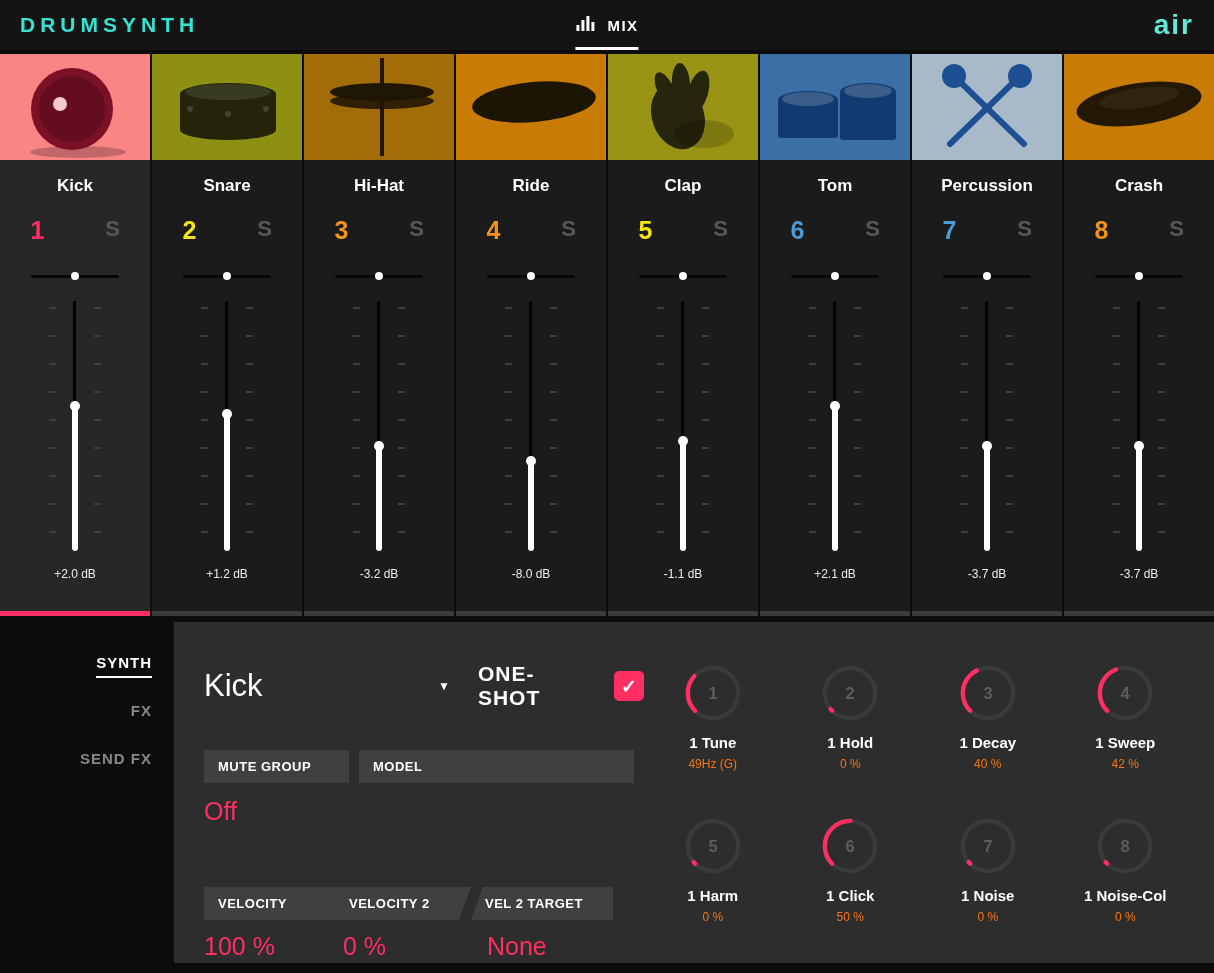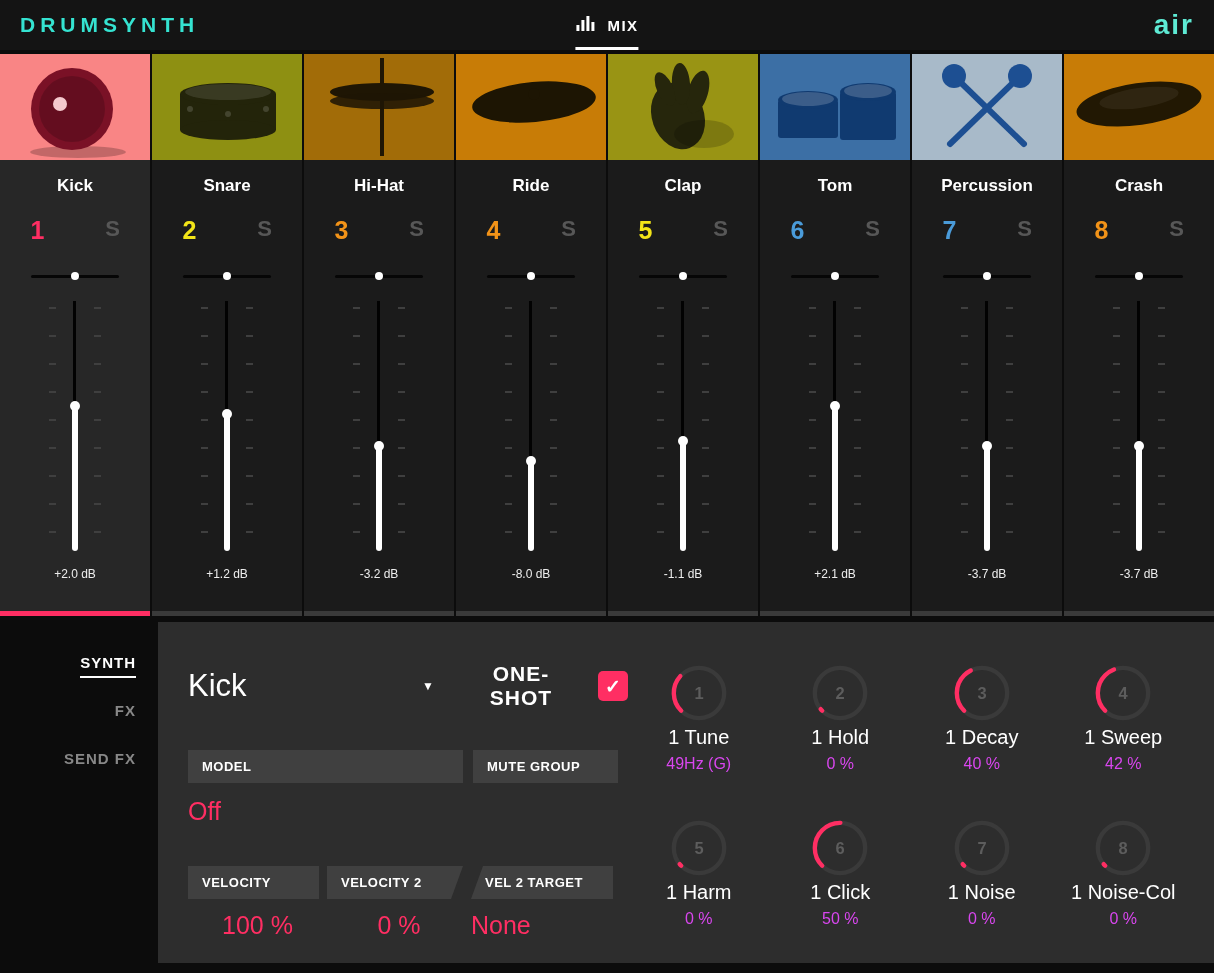--- a/index.html
+++ b/index.html
@@ -36,57 +36,57 @@
   .ticks.left { left:calc(50% - 26px); }
   .ticks.right { left:calc(50% + 19px); }
   .track { position:absolute; left:calc(50% - 2px); top:0; bottom:0; width:3px; background:#020202; }
   .fill { position:absolute; left:calc(50% - 3px); width:6px; bottom:0; background:#fff; border-radius:3px; }
   .thumb { position:absolute; left:calc(50% - 5px); width:10px; height:10px; border-radius:50%; background:#fff; }
   .db { margin-top:16px; font-size:12px; color:#ededed; }
   .strip-bar { margin-top:auto; width:100%; height:5px; background:#3a3a3a; }
   .strip.selected .strip-bar { background:#ff2e63; }
 
   
-  .bottom { flex:1; display:flex; background:#0c0c0c; padding:6px 0 10px 0;text-align:center; }
+  .bottom { flex:1; display:flex; background:#0c0c0c; padding:6px 0 10px 16px; }
   .sidebar { width:158px; padding:32px 22px 0 0; display:flex; flex-direction:column; align-items:flex-end; gap:24px; }
   .side-item { font-size:15px; font-weight:bold; letter-spacing:1px; color:#888; cursor:pointer;
                padding-bottom:5px; border-bottom:2px solid transparent; }
   .side-item.active { color:#fff; border-bottom-color:#fff; }
 
   .editor { flex:1; background:#2d2d2d; display:flex; padding:40px 0 0 30px; }
   .left-col { width:440px; flex:0 0 auto; }
   .row1 { display:flex; align-items:center; }
   .inst { width:275px; display:flex; align-items:center; justify-content:space-between; padding-right:28px; cursor:pointer; }
   .inst-name { font-size:31px; color:#fff; }
   .caret { color:#fff; font-size:12px; }
   .oneshot { display:flex; align-items:center; gap:18px; }
   .oneshot-label { font-size:21px; font-weight:bold; color:#fff; letter-spacing:1px; }
   .checkbox { width:30px; height:30px; background:#ff2e63; border-radius:5px; color:#fff; font-size:19px; font-weight:bold;
               display:flex; align-items:center; justify-content:center; cursor:pointer; }
   .boxrow1 { display:flex; margin-top:40px; gap:10px; }
-  .boxrow2 { display:flex; margin-top:40px; gap:8px; }
+  .boxrow2 { display:flex; margin-top:61px; }
   .fieldbox { height:33px; background:#404040; color:#fff; font-size:13px; font-weight:bold; letter-spacing:.5px;
               display:flex; align-items:center; padding:0 14px; }
   .box-model { width:275px; }
   .box-mute { width:145px; }
   .box-vel { width:131px; }
   .box-vel2 { width:136px; clip-path:polygon(0 0, 100% 0, calc(100% - 12px) 100%, 0 100%); }
   .box-vel2t { width:142px; clip-path:polygon(12px 0, 100% 0, 100% 100%, 0 100%); }
   .valrow1 { display:flex; margin-top:14px; }
   .valrow2 { display:flex; margin-top:12px; }
   .val { color:#ff2e63; font-size:25px; cursor:pointer; }
   .val-model { width:285px; }
   .val-vel { width:139px; }
   .val-vel2 { width:144px; }
 
   .knobs { flex:1; display:grid; grid-template-columns:repeat(4,1fr); row-gap:44px; padding-right:20px; align-content:start; }
   .knob-cell { display:flex; flex-direction:column; align-items:center; }
   .knob { width:62px; height:62px; cursor:pointer; }
-  .knob-label { margin-top:2px; font-size:20px; font-weight:normal; color:#fff; }
-  .knob-value { margin-top:6px; font-size:16px; color:#d946ef; }
+  .knob-label { margin-top:10px; font-size:15px; font-weight:bold; color:#fff; }
+  .knob-value { margin-top:6px; font-size:12px; color:#f97316; }
 </style>
 </head>
 <body>
 
 <div class="app">
 
   <header>
     <div class="logo">DRUMSYNTH</div>
     <div class="tabs">
       <div class="tab active">
@@ -357,22 +357,22 @@
           </div>
           <div class="oneshot">
             <span class="oneshot-label">ONE-SHOT</span>
             <span class="checkbox">
               <span>✓</span>
             </span>
           </div>
         </div>
 
         <div class="boxrow1">
+          <div class="fieldbox box-mute">MUTE GROUP</div>
           <div class="fieldbox box-model">MODEL</div>
-          <div class="fieldbox box-mute">MUTE GROUP</div>
         </div>
         <div class="valrow1">
           <div class="val">Off</div>
         </div>
 
         <div class="boxrow2">
           <div class="fieldbox box-vel">VELOCITY</div>
           <div class="fieldbox box-vel2">VELOCITY 2</div>
           <div class="fieldbox box-vel2t">VEL 2 TARGET</div>
         </div>

